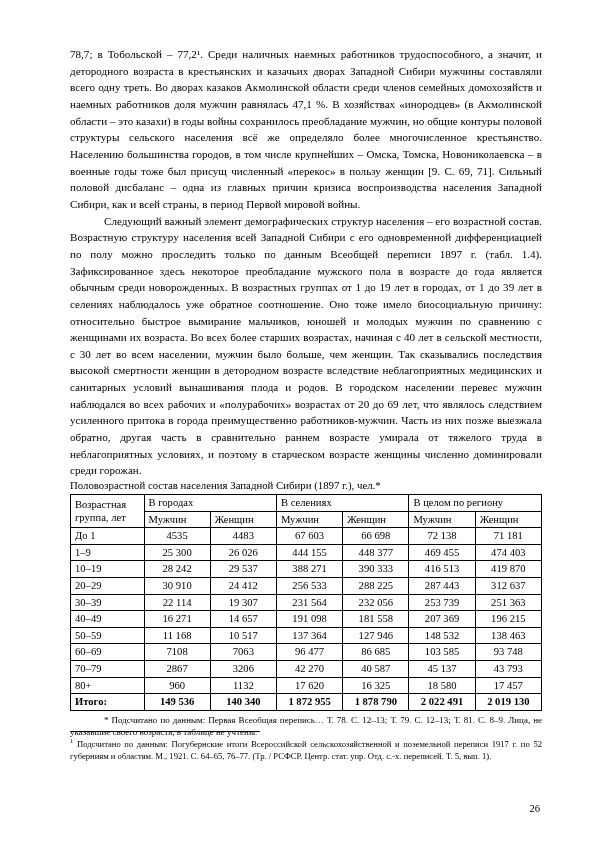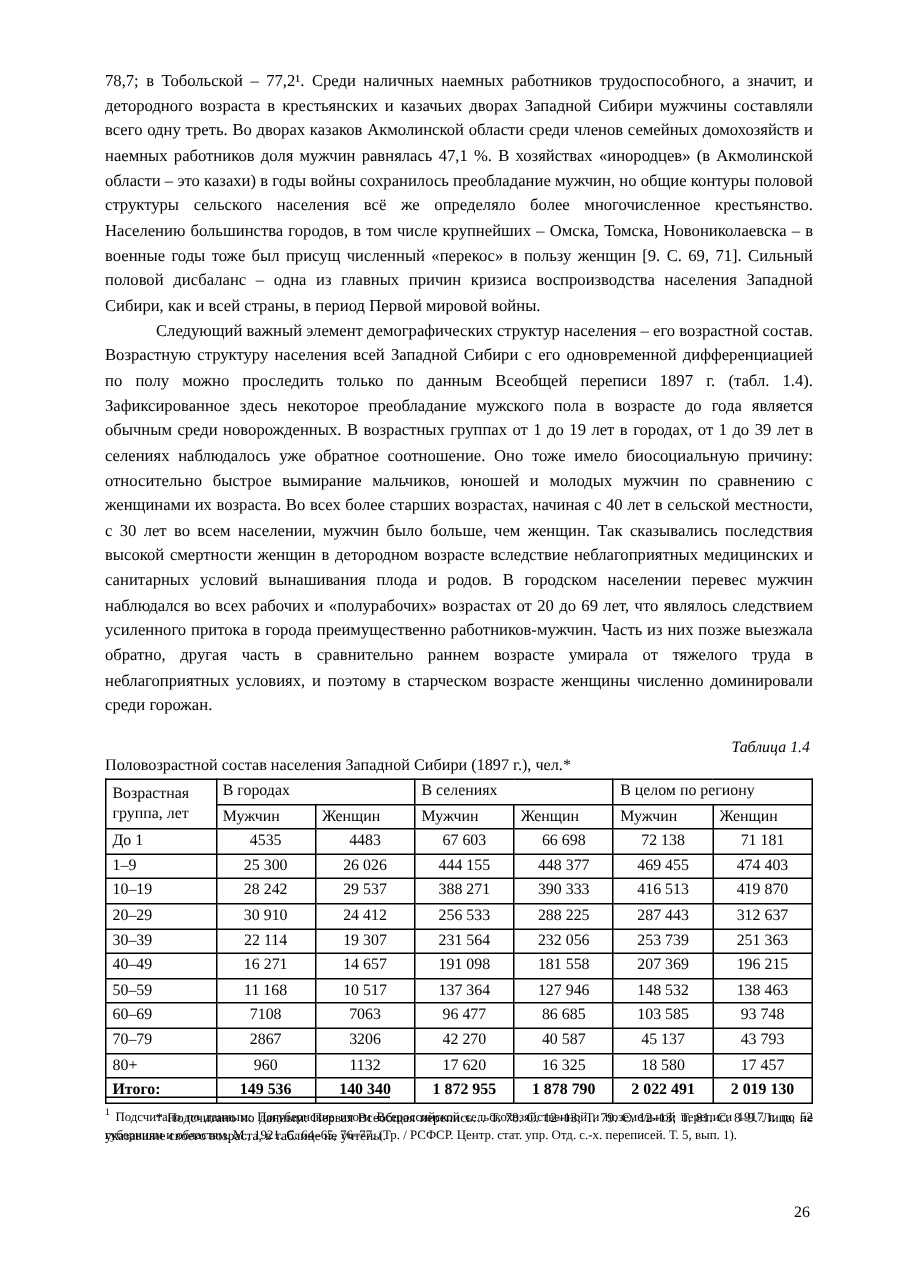--- a/index.html
+++ b/index.html
@@ -121,21 +121,20 @@
 </style>
 </head>
 <body>
 
 <div class="page">
 
   <p class="body-par"><span>78,7; в Тобольской – 77,2¹. Среди наличных наемных работников трудоспособного, а значит, и детородного возраста в крестьянских и казачьих дворах Западной Сибири мужчины составляли всего одну треть. Во дворах казаков Акмолинской области среди членов семейных домохозяйств и наемных работников доля мужчин равнялась 47,1 %. В хозяйствах «инородцев» (в Акмолинской области – это казахи) в годы войны сохранилось преобладание мужчин, но общие контуры половой структуры сельского населения всё же определяло более многочисленное крестьянство. Населению большинства городов, в том числе крупнейших – Омска, Томска, Новониколаевска – в военные годы тоже был присущ численный «перекос» в пользу женщин [9. С. 69, 71]. Сильный половой дисбаланс – одна из главных причин кризиса воспроизводства населения Западной Сибири, как и всей страны, в период Первой мировой войны.</span></p>
 
   <p class="body-par indented"><span>Следующий важный элемент демографических структур населения – его возрастной состав. Возрастную структуру населения всей Западной Сибири с его одновременной дифференциацией по полу можно проследить только по данным Всеобщей переписи 1897 г. (табл. 1.4). Зафиксированное здесь некоторое преобладание мужского пола в возрасте до года является обычным среди новорожденных. В возрастных группах от 1 до 19 лет в городах, от 1 до 39 лет в селениях наблюдалось уже обратное соотношение. Оно тоже имело биосоциальную причину: относительно быстрое вымирание мальчиков, юношей и молодых мужчин по сравнению с женщинами их возраста. Во всех более старших возрастах, начиная с 40 лет в сельской местности, с 30 лет во всем населении, мужчин было больше, чем женщин. Так сказывались последствия высокой смертности женщин в детородном возрасте вследствие неблагоприятных медицинских и санитарных условий вынашивания плода и родов. В городском населении перевес мужчин наблюдался во всех рабочих и «полурабочих» возрастах от 20 до 69 лет, что являлось следствием усиленного притока в города преимущественно работников-мужчин. Часть из них позже выезжала обратно, другая часть в сравнительно раннем возрасте умирала от тяжелого труда в неблагоприятных условиях, и поэтому в старческом возрасте женщины численно доминировали среди горожан.</span></p>
 
-  <div class="table-caption-num">Таблица 1.4</div>
 
   <div class="table-title">Половозрастной состав населения Западной Сибири (1897 г.), чел.*</div>
 
   <table class="demog">
     <colgroup>
       <col class="colw-age">
       <col class="colw-num">
         <col class="colw-num">
       <col class="colw-num">
         <col class="colw-num">

